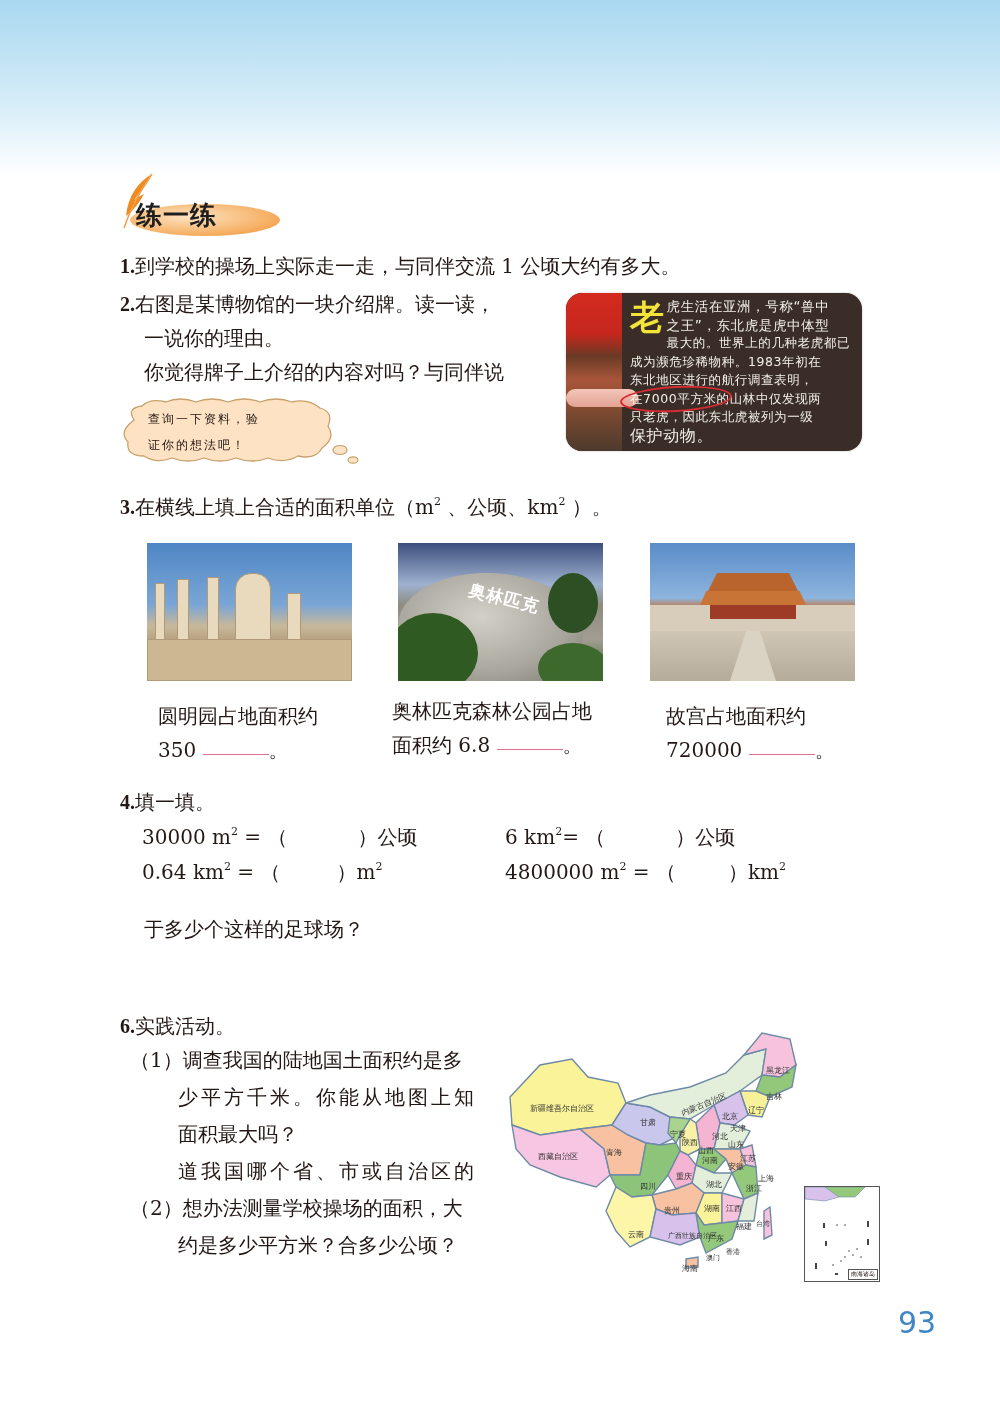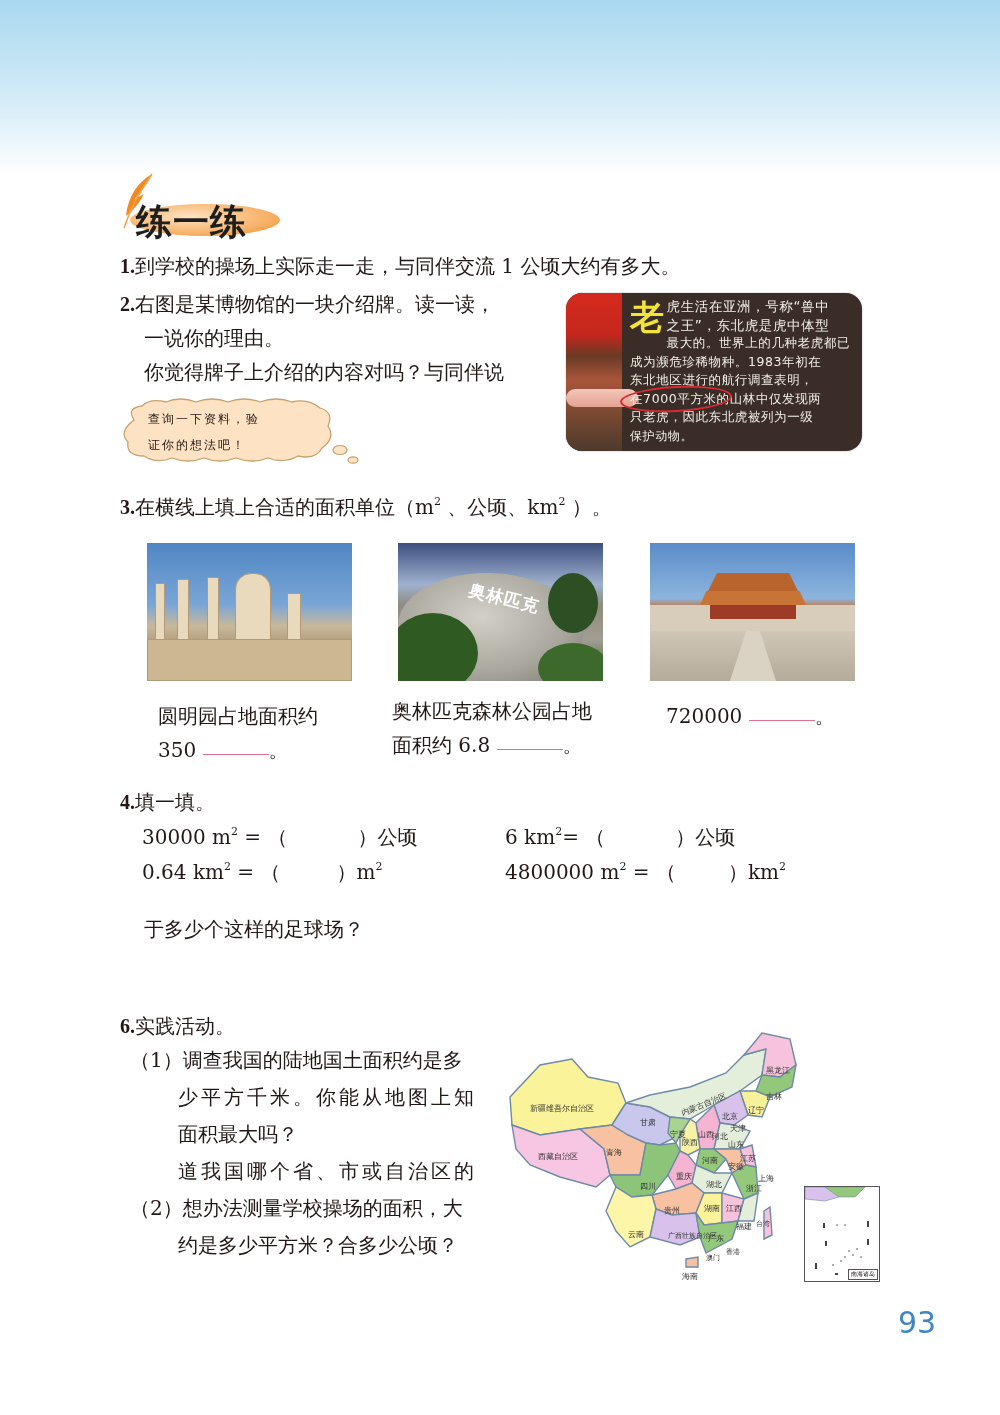--- a/index.html
+++ b/index.html
@@ -11,21 +11,21 @@
   .q { font-size: 20px; line-height: 34px; white-space: nowrap; }
   .qn { font-family: "Liberation Serif", serif; font-weight: bold; font-size: 20px; }
   sup { font-size: 11px; vertical-align: 9px; line-height: 0; }
 
   
   .title-wrap { left: 118px; top: 172px; width: 160px; height: 70px; }
   .title-ellipse { position: absolute; left: 12px; top: 32px; width: 150px; height: 32px; border-radius: 50%;
     background: radial-gradient(ellipse at 40% 40%, #fde3c2 0%, #f6b36a 60%, #ef8f2c 100%); }
   .feather { position: absolute; left: 0; top: 0; width: 40px; height: 60px; }
   .title-text { position: absolute; left: 18px; top: 26px; font-family: "DejaVu Sans", sans-serif; font-weight: bold;
-    font-size: 36px; color: #1e1e1e; letter-spacing: 1px; }
+    font-size: 26px; color: #1e1e1e; letter-spacing: 1px; }
 
   
   .sign { left: 566px; top: 293px; width: 296px; height: 158px; border-radius: 16px; overflow: hidden;
     background: #3a2d27; box-shadow: 0 0 2px rgba(0,0,0,.3); }
   .sign-photo { position: absolute; left: 0; top: 0; width: 56px; height: 158px;
     background: linear-gradient(180deg, #d42a1f 0%, #c5271d 26%, #6a3a25 40%, #a8553a 55%, #7d4a31 75%, #4d3a2d 100%); }
   .sign-finger { position: absolute; left: 0; top: 96px; width: 72px; height: 18px; border-radius: 9px;
     background: linear-gradient(180deg, #f3c6b9, #e2a293); }
   .sign-text { position: absolute; left: 64px; top: 4px; width: 226px; font-family: "DejaVu Sans", sans-serif;
     font-size: 13.5px; line-height: 18.5px; color: #f2efe8; letter-spacing: 0.6px; }
@@ -113,21 +113,21 @@
   <div class="sign-finger"></div>
   <div class="sign-text">
     <span class="sign-big">老</span>
     <div>虎生活在亚洲，号称“兽中</div>
     <div>之王”，东北虎是虎中体型</div>
     <div style="font-size:12.5px;">最大的。世界上的几种老虎都已</div>
     <div style="font-size:12.5px;">成为濒危珍稀物种。1983年初在</div>
     <div style="font-size:12.5px;">东北地区进行的航行调查表明，</div>
     <div style="font-size:12.5px;">在7000平方米的山林中仅发现两</div>
     <div style="font-size:12.5px;">只老虎，因此东北虎被列为一级</div>
-    <div style="font-size:12px;">保护动物。</div>
+    <div style="font-size:16px;">保护动物。</div>
   </div>
 </div>
 <div class="abs circle"></div>
 
 <div class="abs q" style="left:120px; top:490px;">
   <span class="qn">3.</span><span>在横线上填上合适的面积单位（m</span><sup>2</sup><span> 、公顷、km</span><sup>2</sup><span> ）。</span>
 </div>
 
 <div class="abs photo p1">
   <div class="ruin" style="left:8px; top:40px; width:10px; height:60px;"></div>
@@ -155,20 +155,21 @@
 
 <div class="abs cap" style="left:158px; top:699px;">
   <div>圆明园占地面积约</div>
   <div><span>350 </span><span class="blank"></span><span>。</span></div>
 </div>
 <div class="abs cap" style="left:392px; top:694px;">
   <div>奥林匹克森林公园占地</div>
   <div><span>面积约 6.8 </span><span class="blank"></span><span>。</span></div>
 </div>
 <div class="abs cap" style="left:666px; top:699px;">
+  <div>故宫占地面积约</div>
   <div><span>720000 </span><span class="blank"></span><span>。</span></div>
 </div>
 
 <div class="abs q" style="left:120px; top:785px;">
   <span class="qn">4.</span><span>填一填。</span>
 </div>
 <div class="abs q" style="left:142px; top:820px;">
   <span>30000 m</span><sup>2</sup><span> = （</span><span style="display:inline-block;width:70px;"></span><span>）公顷</span>
 </div>
 <div class="abs q" style="left:505px; top:820px;">
@@ -235,21 +236,21 @@
   <span class="map-lbl" style="left:38px; top:126px;">西藏自治区</span>
   <span class="map-lbl" style="left:106px; top:122px;">青海</span>
   <span class="map-lbl" style="left:140px; top:92px;">甘肃</span>
   <span class="map-lbl" style="left:180px; top:74px; transform:rotate(-22deg);">内蒙古自治区</span>
   <span class="map-lbl" style="left:266px; top:40px;">黑龙江</span>
   <span class="map-lbl" style="left:266px; top:66px;">吉林</span>
   <span class="map-lbl" style="left:248px; top:80px;">辽宁</span>
   <span class="map-lbl" style="left:222px; top:86px;">北京</span>
   <span class="map-lbl" style="left:230px; top:98px;">天津</span>
   <span class="map-lbl" style="left:212px; top:106px;">河北</span>
-  <span class="map-lbl" style="left:198px; top:104px;font-family:Liberation Serif, serif;">山西</span>
+  <span class="map-lbl" style="left:198px; top:120px;font-family:Liberation Serif, serif;">山西</span>
   <span class="map-lbl" style="left:228px; top:114px;">山东</span>
   <span class="map-lbl" style="left:170px; top:104px;">宁夏</span>
   <span class="map-lbl" style="left:182px; top:112px;">陕西</span>
   <span class="map-lbl" style="left:202px; top:130px;">河南</span>
   <span class="map-lbl" style="left:240px; top:128px;">江苏</span>
   <span class="map-lbl" style="left:228px; top:136px;">安徽</span>
   <span class="map-lbl" style="left:258px; top:148px;">上海</span>
   <span class="map-lbl" style="left:140px; top:156px;">四川</span>
   <span class="map-lbl" style="left:176px; top:146px;">重庆</span>
   <span class="map-lbl" style="left:206px; top:154px;">湖北</span>
@@ -257,21 +258,21 @@
   <span class="map-lbl" style="left:164px; top:180px;">贵州</span>
   <span class="map-lbl" style="left:204px; top:178px;">湖南</span>
   <span class="map-lbl" style="left:226px; top:178px;">江西</span>
   <span class="map-lbl" style="left:236px; top:196px;">福建</span>
   <span class="map-lbl" style="left:128px; top:204px;">云南</span>
   <span class="map-lbl" style="left:168px; top:206px; font-size:7px;">广西壮族自治区</span>
   <span class="map-lbl" style="left:208px; top:208px;">广东</span>
   <span class="map-lbl" style="left:256px; top:194px; font-size:7px;">台湾</span>
   <span class="map-lbl" style="left:226px; top:222px; font-size:7px;">香港</span>
   <span class="map-lbl" style="left:206px; top:228px; font-size:7px;">澳门</span>
-  <span class="map-lbl" style="left:182px; top:246px;">海南</span>
+  <span class="map-lbl" style="left:182px; top:238px;">海南</span>
 </div>
 
 <div class="abs inset">
   <svg width="76" height="96" viewBox="0 0 76 96">
     <path d="M0 0 L40 0 L34 10 L20 14 L0 12 Z" fill="#d8c2ec" stroke="#6f8aa6" stroke-width="0.6"></path>
     <path d="M20 0 L60 0 L50 10 L34 10 Z" fill="#94c97b" stroke="#6f8aa6" stroke-width="0.6"></path>
     <g fill="#444">
       <rect x="18" y="36" width="2" height="5"></rect>
         <rect x="62" y="34" width="2" height="6"></rect>
       <rect x="20" y="54" width="2" height="5"></rect>

